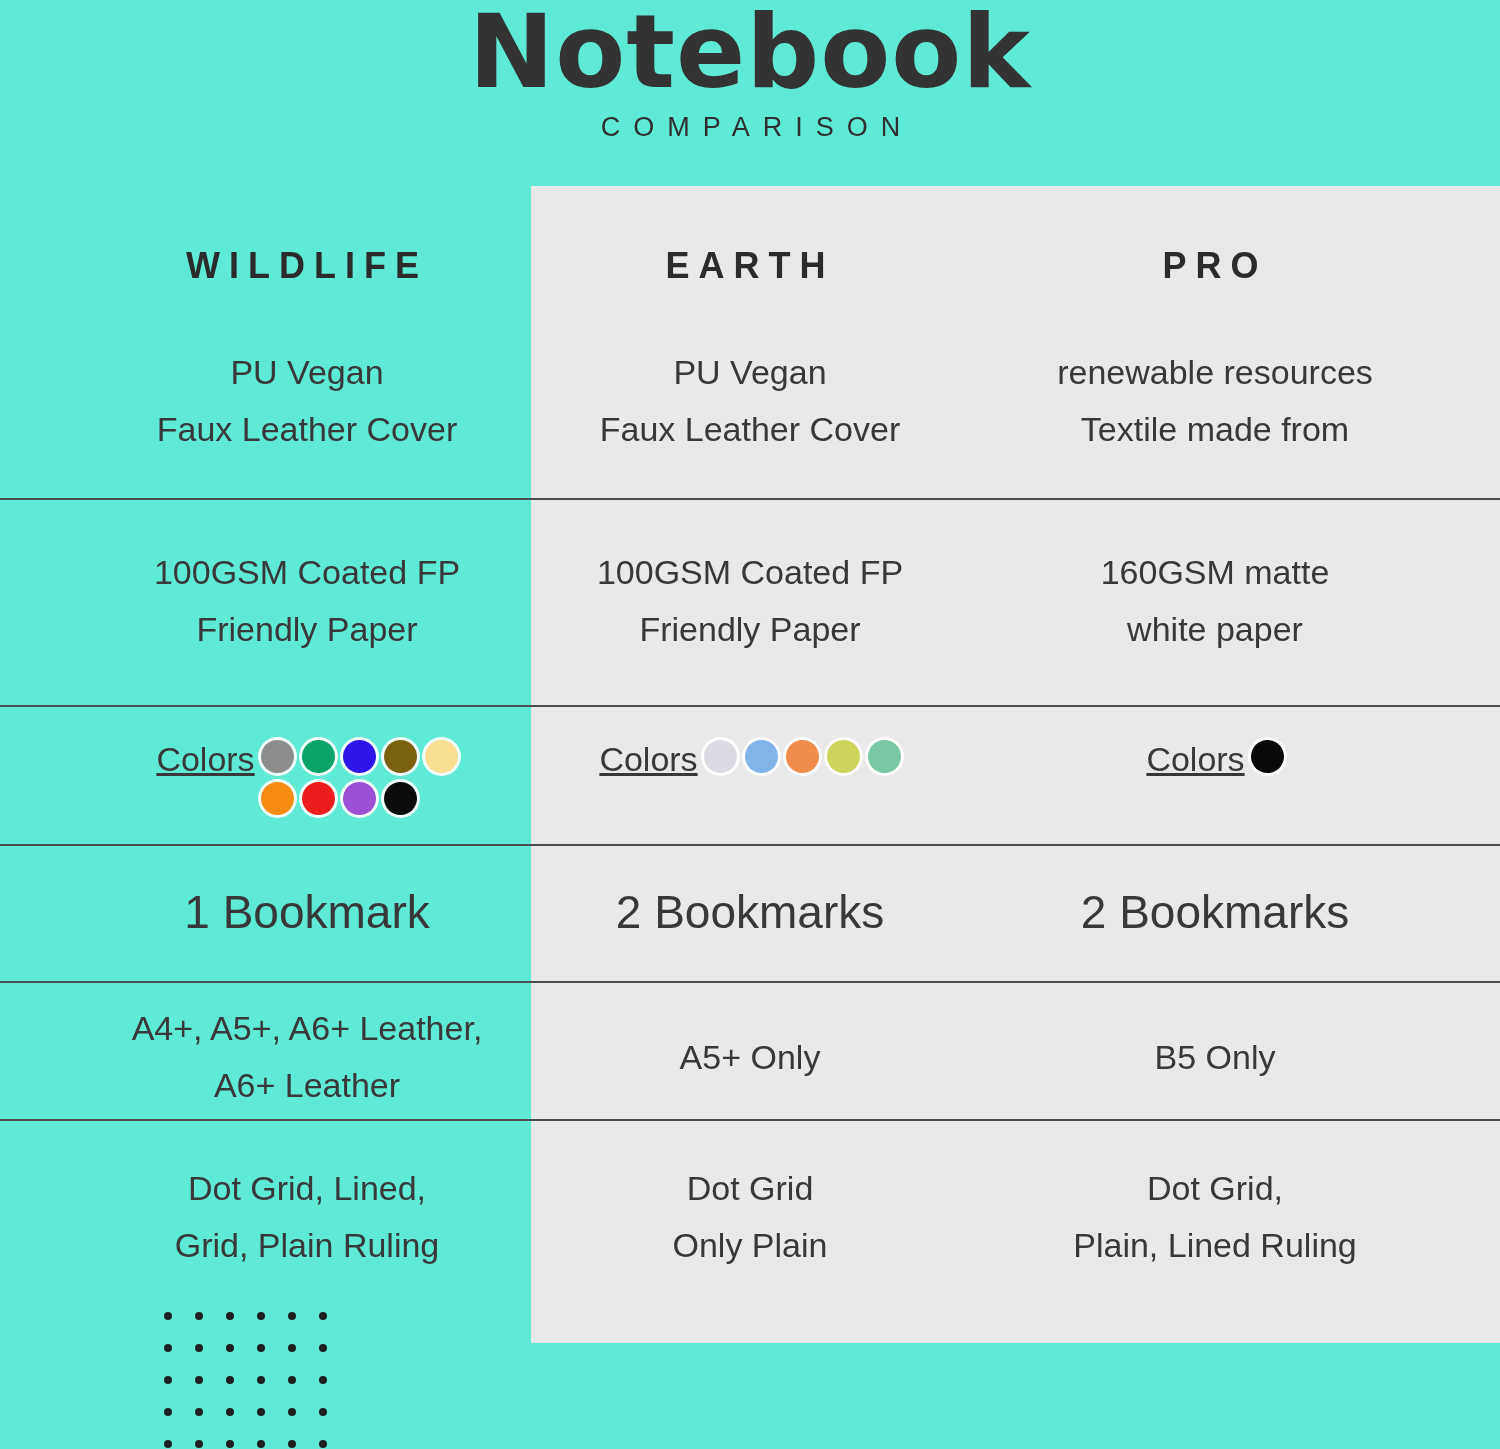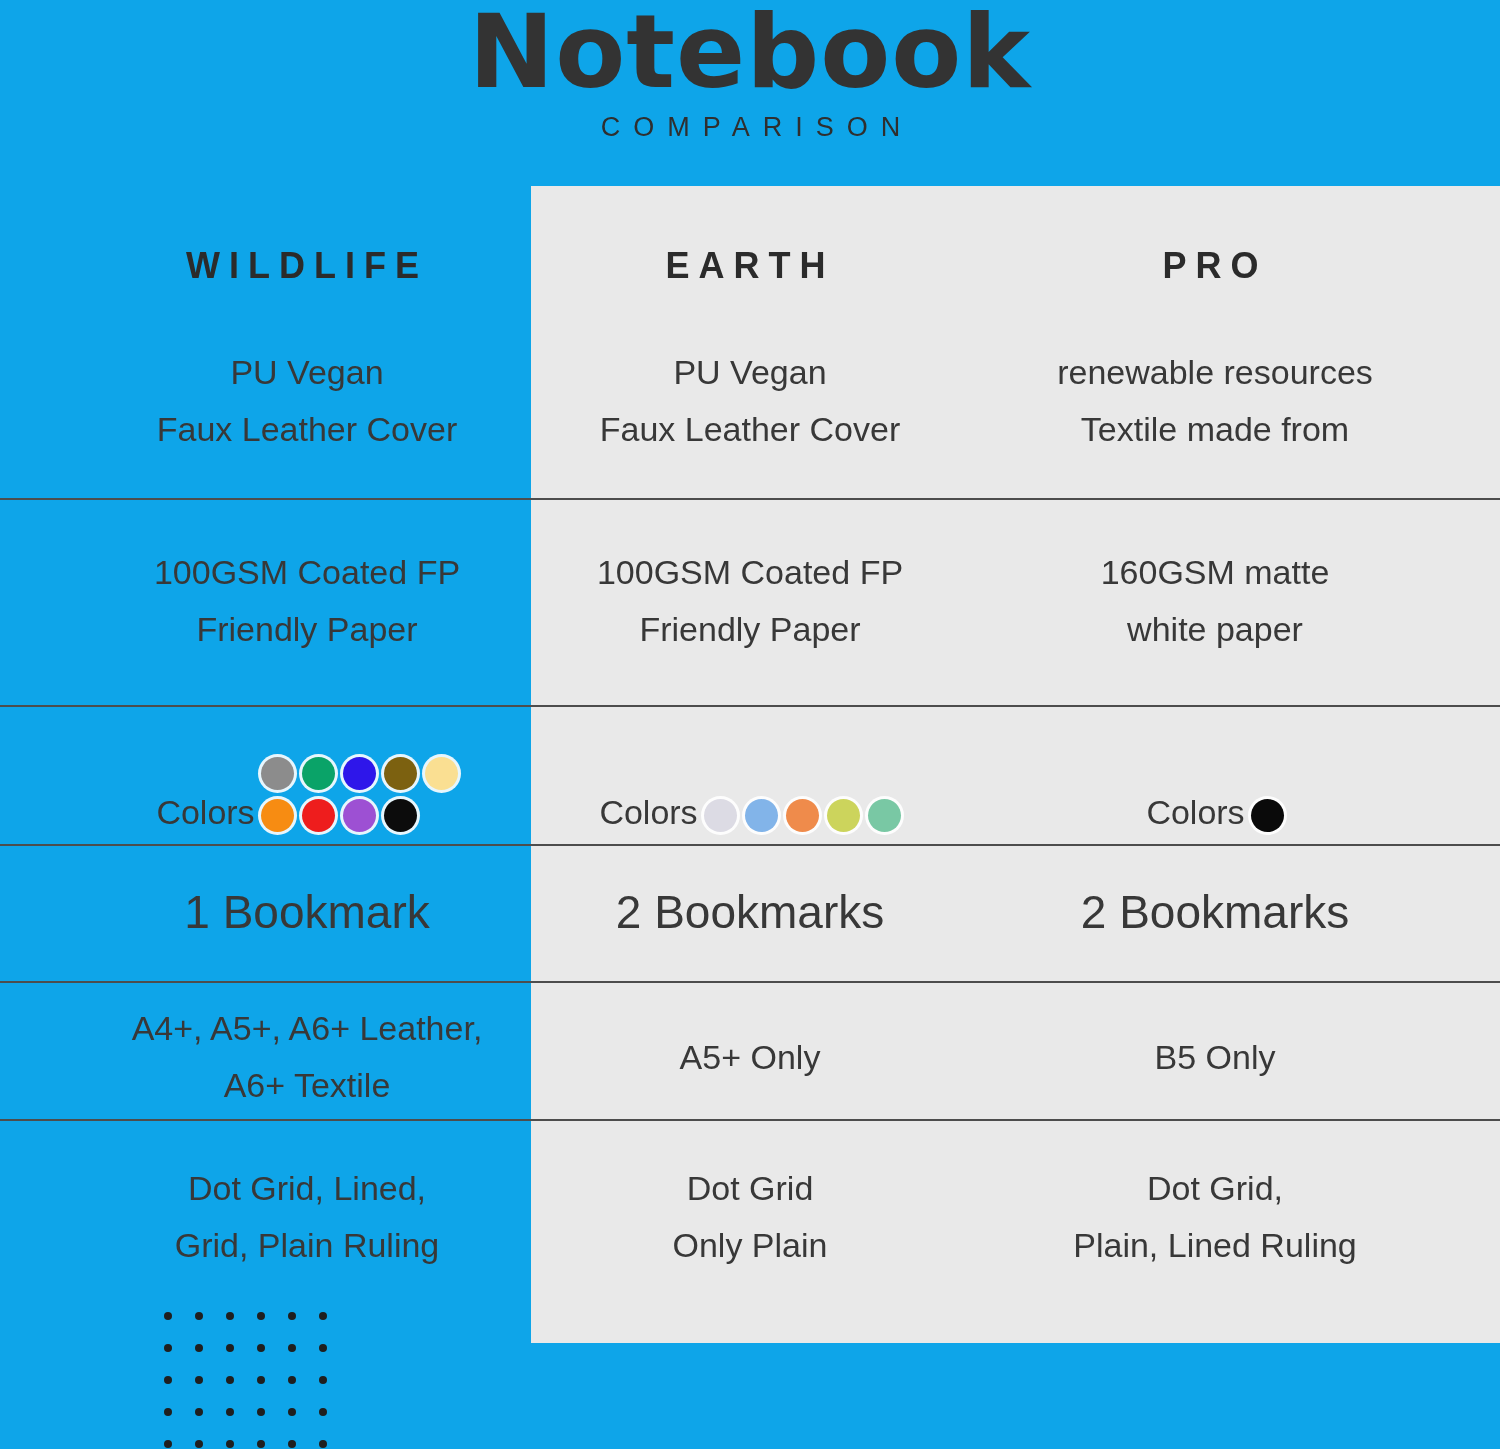--- a/index.html
+++ b/index.html
@@ -1,19 +1,19 @@
 <!DOCTYPE html>
 <html><head>
 <meta charset="utf-8">
 <style>
   html,body{margin:0;padding:0;}
   .page{
     position:relative;
     width:1500px;height:1449px;
-    background:#0ea5e9;
+    background:#5eead4;
     font-family:"Liberation Sans",sans-serif;
     color:#383838;
     overflow:hidden;
   }
   
   .title{
     position:absolute;left:0;right:0;top:-8px;
     text-align:center;
     font-family:"DejaVu Sans",sans-serif;
     font-weight:700;font-size:102px;letter-spacing:1px;
@@ -42,21 +42,21 @@
   .c3{left:968px;width:494px;}
   .r-head{top:236px;}
   .col-head{
     font-size:36px;font-weight:700;letter-spacing:9px;
     color:#2b2b2b;line-height:60px;
   }
   .r-cover{top:344px;}
   .r-paper{top:544px;}
   .line{font-size:34px;line-height:57px;color:#383838;}
   .r-colors{top:740px;}
-  .colors-cell{display:flex;align-items:flex-end;justify-content:center;gap:6px;height:92px;}
+  .colors-cell{display:flex;align-items:flex-start;justify-content:center;gap:6px;height:92px;text-decoration:underline;}
   .colors-label{font-size:34px;color:#383838;}
   .swatch-grid{display:flex;flex-direction:column;gap:9px;}
   .dot-row{display:flex;gap:8px;justify-content:flex-start;}
   .dot{
     width:33px;height:33px;border-radius:50%;
     box-shadow:0 0 0 3px rgba(255,255,255,0.9);
     flex:0 0 auto;
   }
   .r-bookmarks{top:885px;}
   .bookline{font-size:46px;line-height:55px;color:#383838;}
@@ -166,21 +166,21 @@
 
   <div class="row r-bookmarks">
     <div class="cell c1 bookline">1 Bookmark</div>
     <div class="cell c2 bookline">2 Bookmarks</div>
     <div class="cell c3 bookline">2 Bookmarks</div>
   </div>
 
   <div class="row r-sizes">
     <div class="cell c1 v-center">
       <div class="line">A4+, A5+, A6+ Leather,</div>
-      <div class="line">A6+ Textile</div>
+      <div class="line">A6+ Leather</div>
     </div>
     <div class="cell c2 v-center">
       <div class="line">A5+ Only</div>
 
     </div>
     <div class="cell c3 v-center">
       <div class="line">B5 Only</div>
 
     </div>
   </div>

